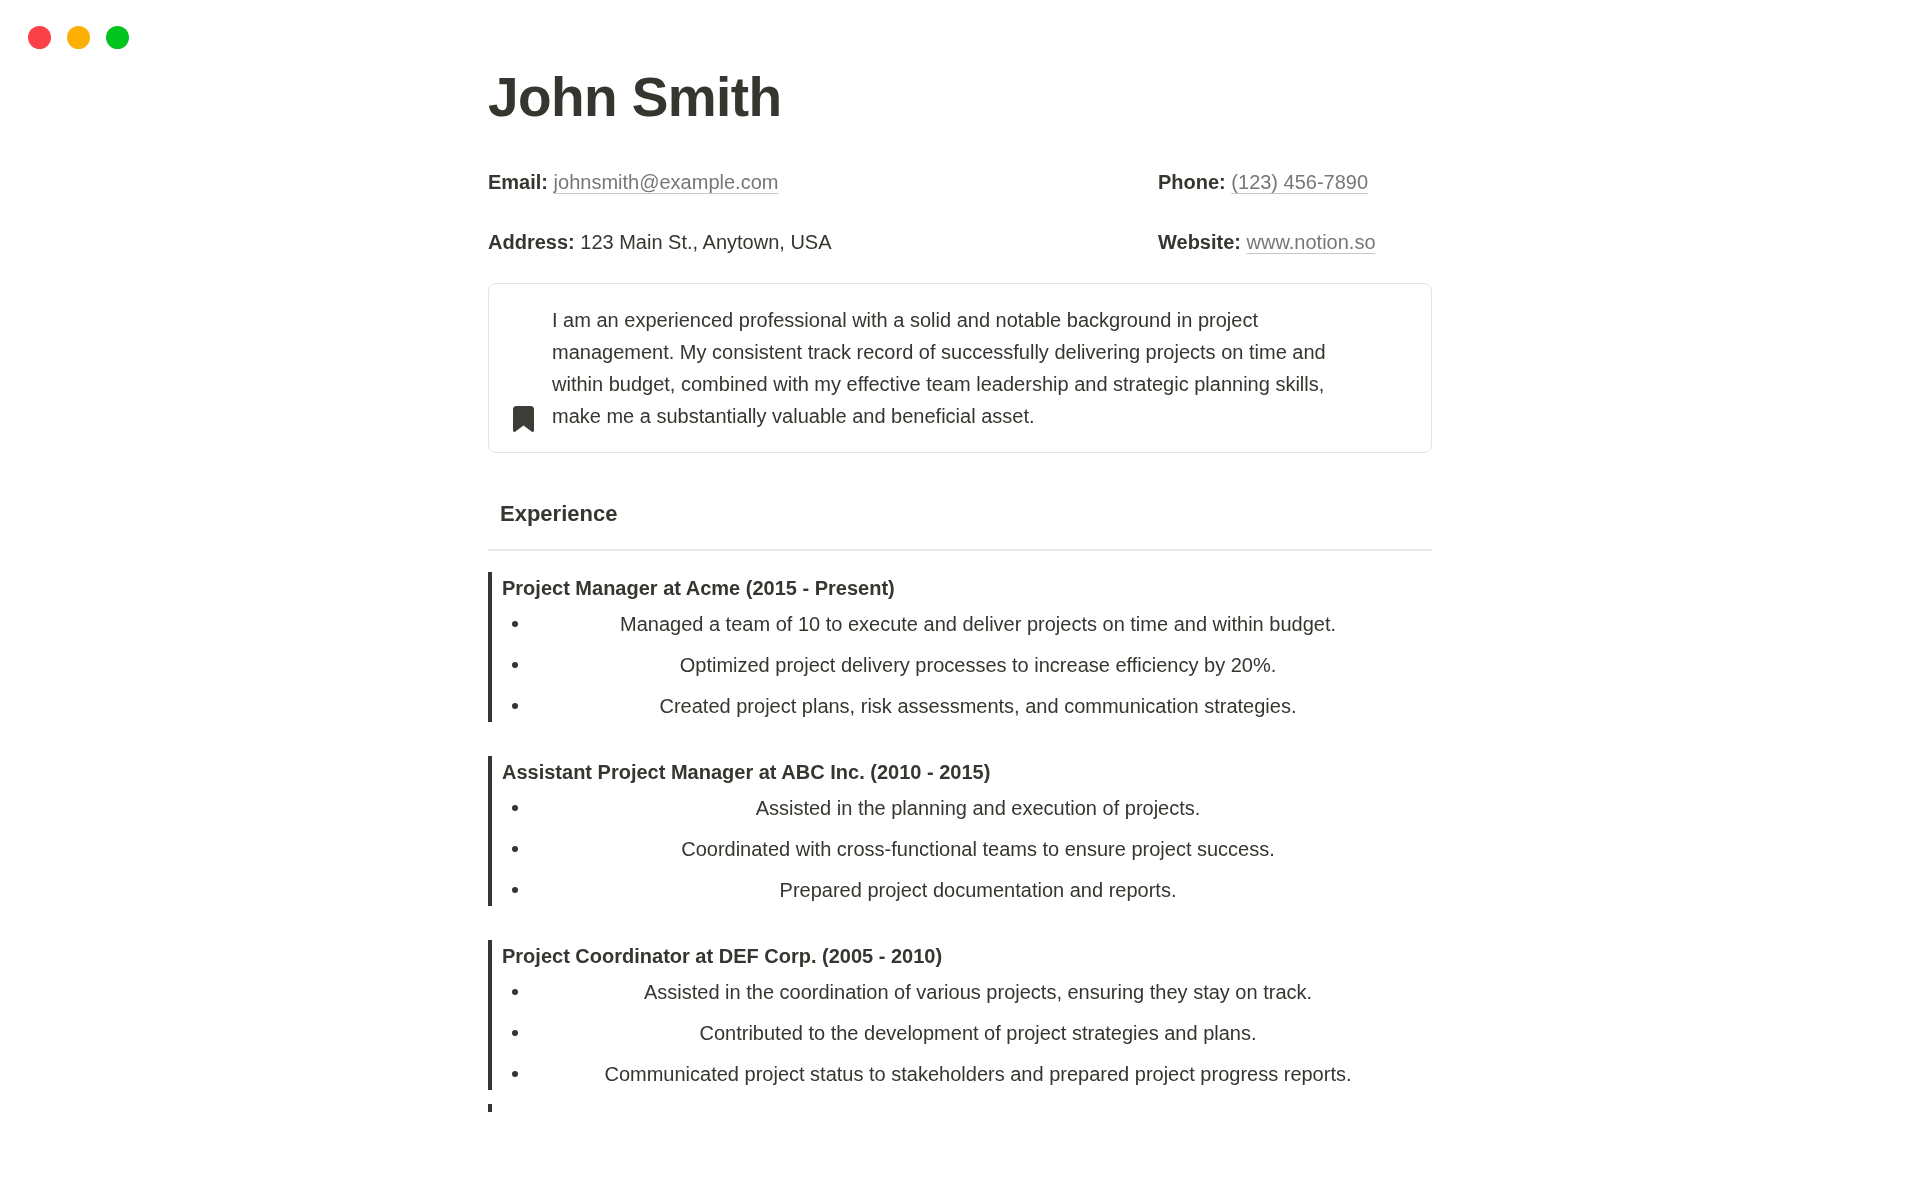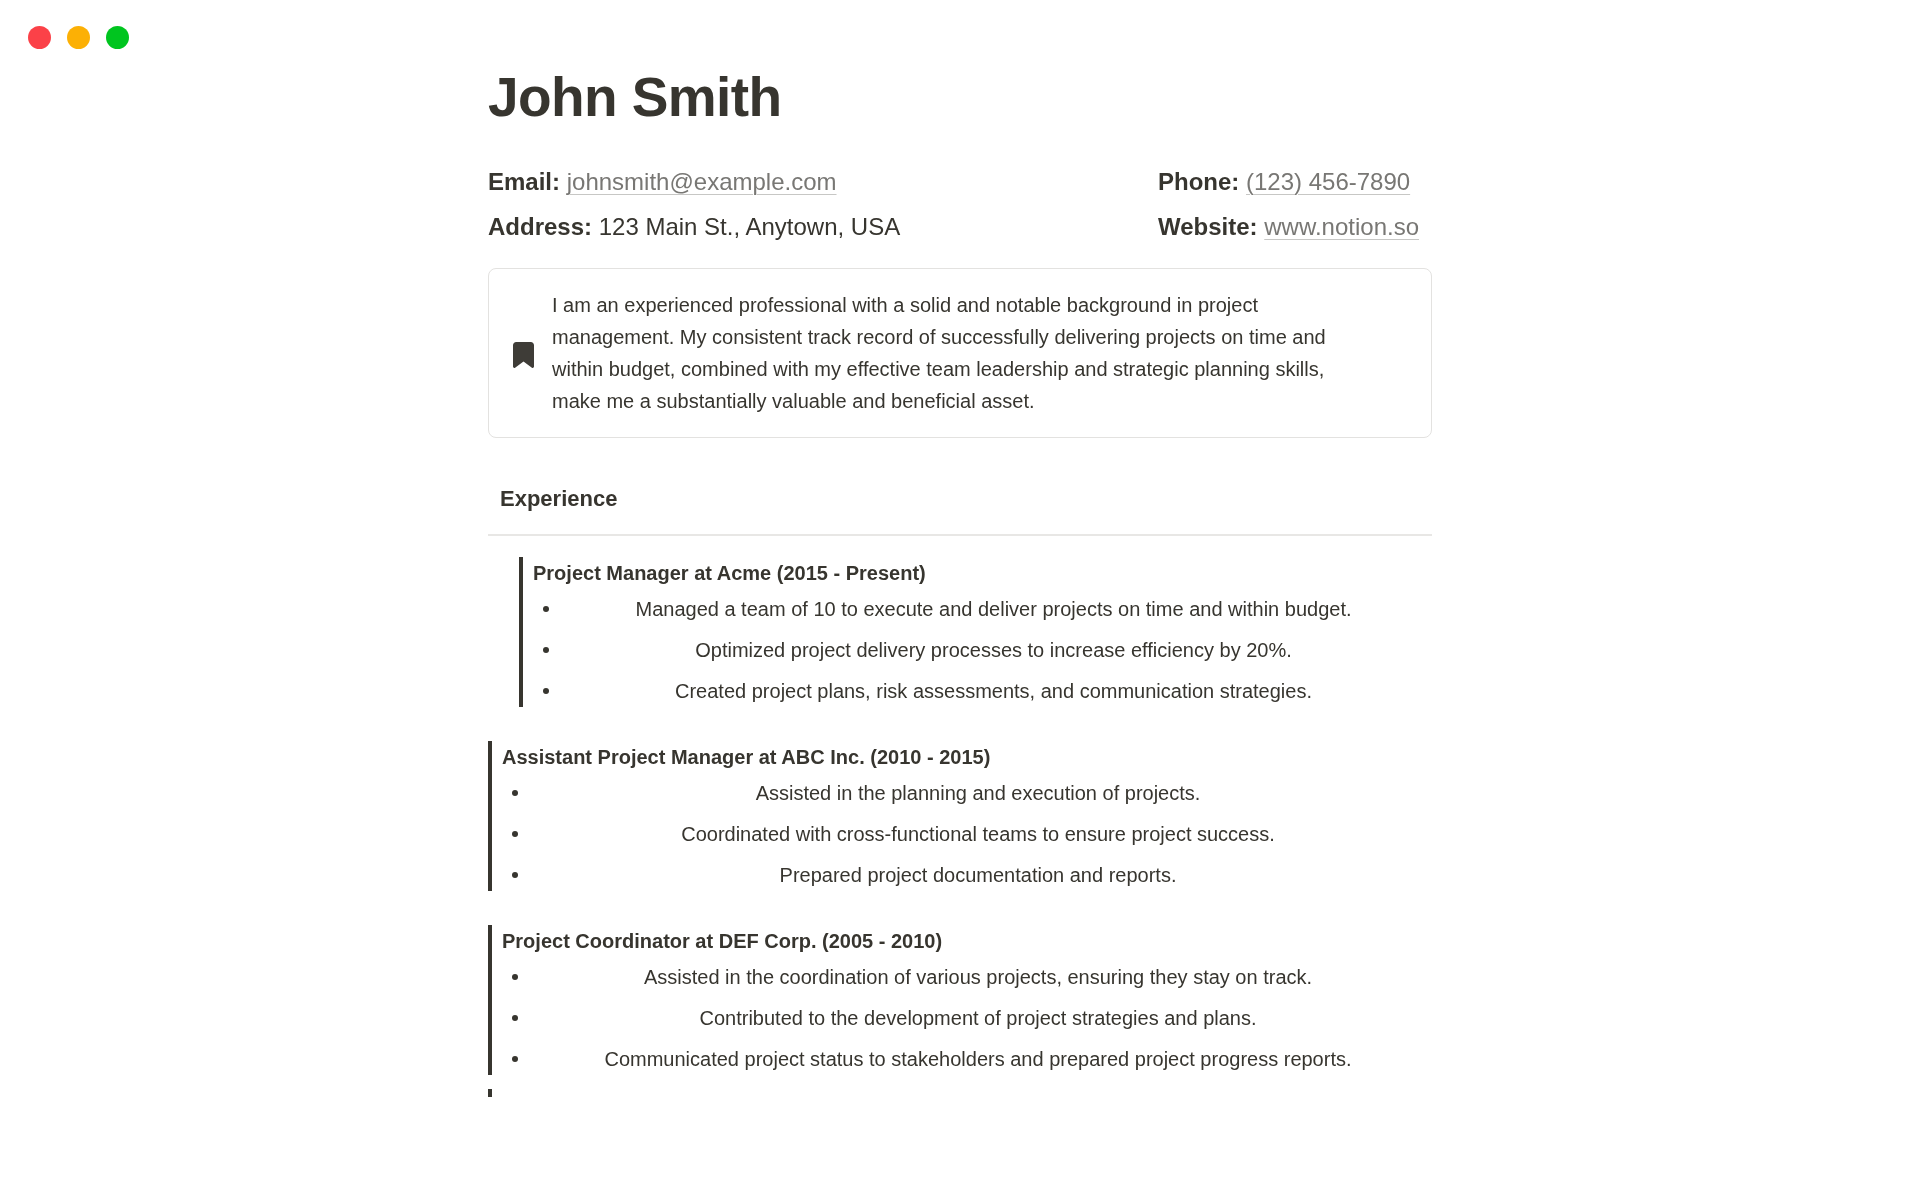--- a/index.html
+++ b/index.html
@@ -51,42 +51,42 @@
     font-weight: 700;
     letter-spacing: -0.6px;
     color: #37352F;
   }
 
   
   .contact-grid {
     margin-top: 37px;
     display: grid;
     grid-template-columns: 670px 1fr;
-    row-gap: 15px;
-    font-size: 24px;
+    row-gap: 30px;
+    font-size: 20px;
     line-height: 30px;
   }
   .contact-label { font-weight: 700; }
   .contact-link {
     color: #787774;
     text-decoration: underline;
     text-decoration-thickness: 1px;
     text-decoration-color: rgba(55,53,47,0.28);
     text-underline-offset: 4px;
     cursor: pointer;
   }
 
   
   .callout {
     margin-top: 26px;
     border: 1px solid #E3E2E0;
     border-radius: 8px;
     padding: 20px 32px 20px 24px;
     display: flex;
-    align-items: center;
+    align-items: flex-end;
     gap: 18px;
     background: #ffffff;
     box-sizing: border-box;
   }
   .callout-icon {
     flex: 0 0 auto;
     margin-top: 3px;
     width: 21px;
     height: 26px;
   }
@@ -108,21 +108,21 @@
     height: 2px;
     background: #E8E7E5;
   }
 
   
   .job-block {
     border-left: 4px solid #37352F;
     padding: 1px 0 1px 10px;
     margin-top: 34px;
   }
-  .job-block.first { margin-top: 21px; margin-left: 31px; }
+  .job-block.first { margin-top: 21px; }
   .job-title {
     font-size: 20px;
     line-height: 30px;
     font-weight: 700;
   }
   .job-bullets {
     list-style: none;
     margin: 6px 0 0 0;
     padding: 0;
     text-align: center;

